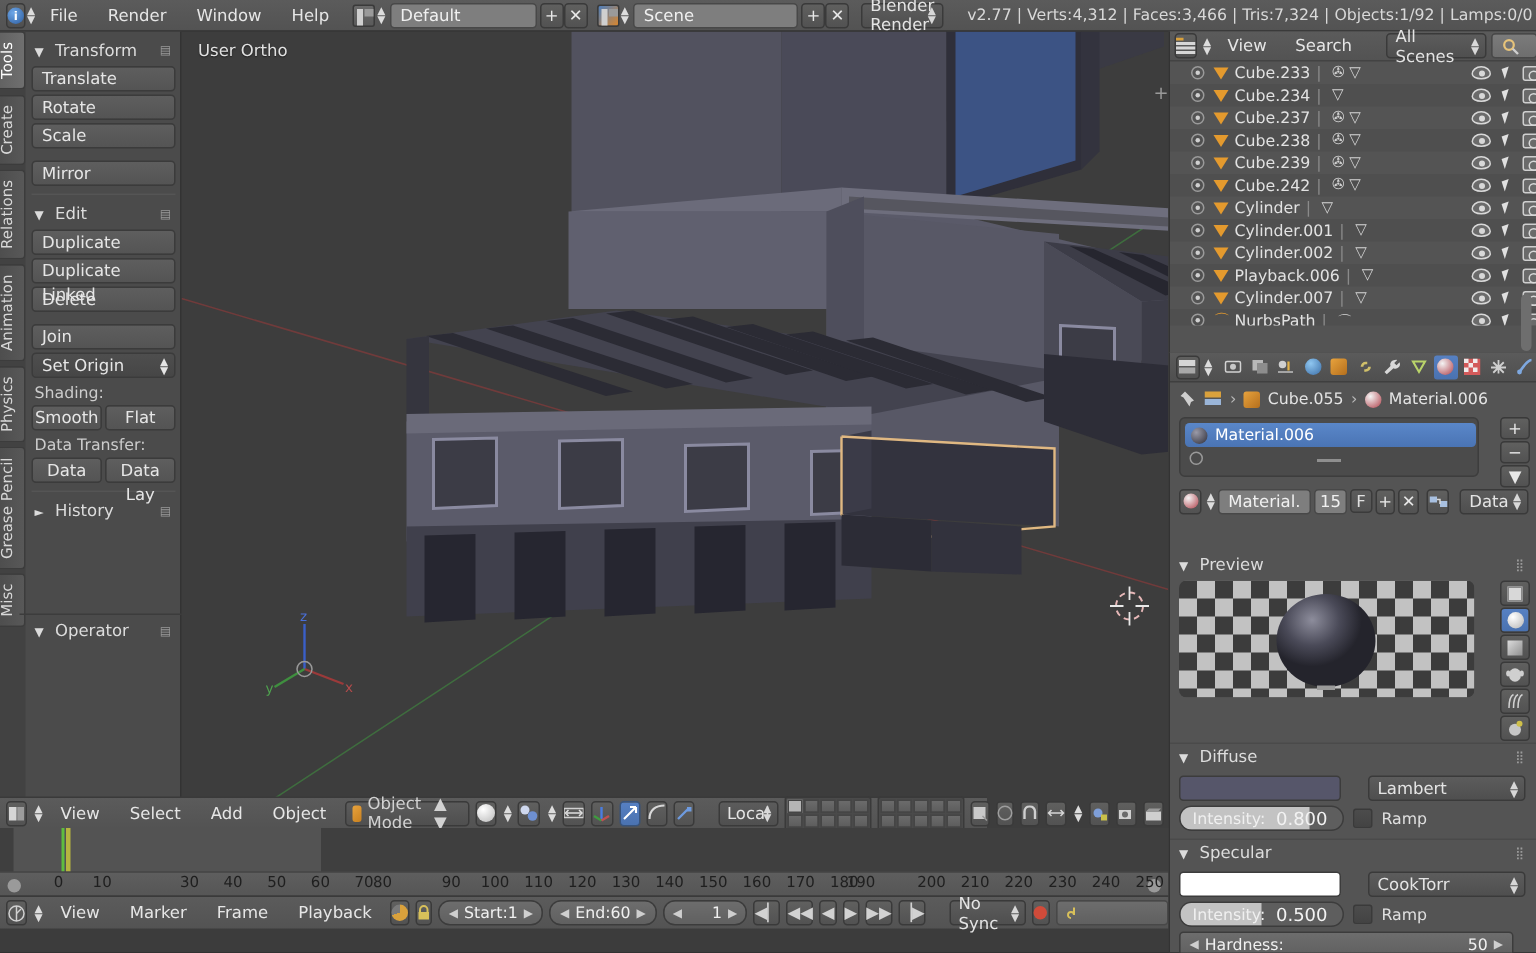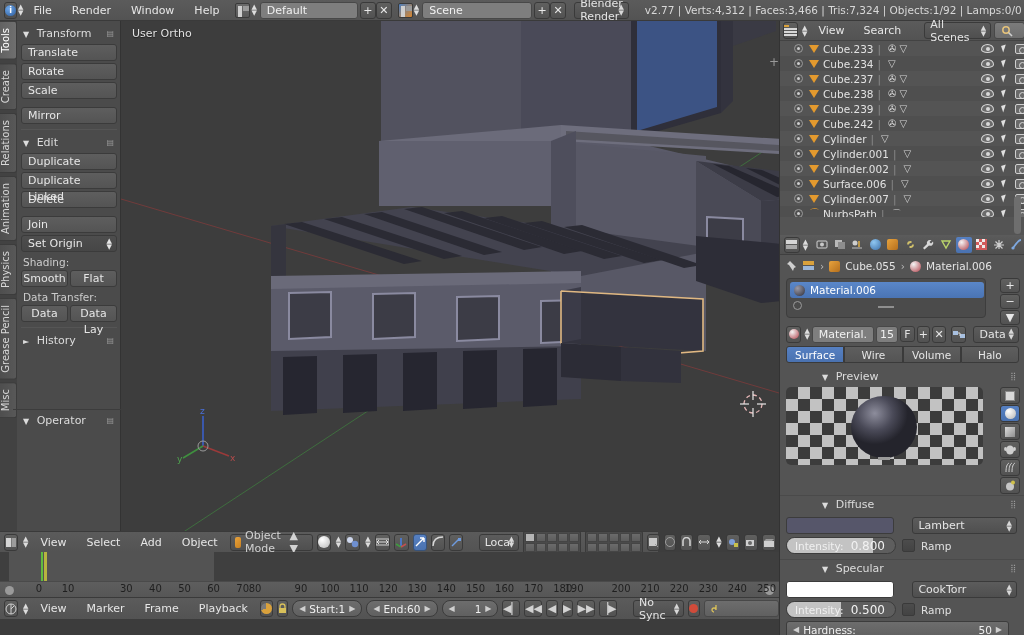--- a/index.html
+++ b/index.html
@@ -154,21 +154,21 @@
     background:linear-gradient(to bottom,#60605f,#525252);display:flex;align-items:center;
     justify-content:center;color:#e8e8e8;font-size:11px;margin-bottom:1px;}
   .matrow{position:absolute;left:6px;top:90px;width:233px;height:18px;display:flex;gap:2px;align-items:center;}
   .tabrow{position:absolute;left:6px;top:111px;width:233px;height:17px;display:flex;}
   .mtab{flex:1;height:17px;border:1px solid #3a3a3a;background:linear-gradient(to bottom,#5e5e5e,#545454);
     color:#e6e6e6;font-size:10.5px;display:flex;align-items:center;justify-content:center;}
   .mtab.active{background:linear-gradient(to bottom,#5680c2,#4a72b0);color:#fff;}
   .mtab:first-child{border-radius:3px 0 0 3px;}
   .mtab:last-child{border-radius:0 3px 3px 0;}
   .sect-head{display:flex;align-items:center;justify-content:space-between;color:#dcdcdc;
-    font-size:11px;padding:2px 8px 2px 6px;margin-left:36px;}
+    font-size:11px;padding:2px 8px 2px 6px;}
   #preview{position:absolute;left:6px;top:152px;width:197px;height:78px;border-radius:5px;overflow:hidden;}
   .prevside{position:absolute;right:4px;top:152px;width:20px;}
   .prevbtn{width:20px;height:17px;border:1px solid #3a3a3a;border-radius:3px;
     background:linear-gradient(to bottom,#60605f,#525252);display:flex;align-items:center;
     justify-content:center;margin-bottom:1px;}
   .prevbtn.active{background:linear-gradient(to bottom,#5680c2,#4a72b0);}
   .colorfield{height:17px;border:1px solid #3c3c3c;border-radius:3px;}
   .slider{height:17px;border-radius:9px;border:1px solid #3c3c3c;background:#5e5e5e;
     position:relative;overflow:hidden;display:flex;align-items:center;}
   .slider .fill{position:absolute;left:0;top:0;bottom:0;background:#c3c3c3;}
@@ -790,21 +790,21 @@
             <span class="eye"></span>
             <span class="cursor-ico"></span>
             <span class="cam-ico"></span>
           </span>
         </div>
         <div class="olrow alt">
           <span class="ol-exp">
             <i></i>
           </span>
           <span class="tri-ico"></span>
-          <span>Surface.006</span>
+          <span>Playback.006</span>
           <span class="divider-pipe">|</span>
           <span class="mesh-ico">▽</span>
           <span class="ol-right">
             <span class="eye"></span>
             <span class="cursor-ico"></span>
             <span class="cam-ico"></span>
           </span>
         </div>
         <div class="olrow">
           <span class="ol-exp">
@@ -959,26 +959,20 @@
             <rect x="7" y="5" width="5" height="4" fill="#a8c0e0"></rect>
             <path d="M5 4h2v3" stroke="#d8d8d8" fill="none"></path>
           </svg>
       </div>
       <div class="drop" style="width:52px;margin-left:5px;">
         <span>Data</span>
         <span class="arrows">▲<br>▼</span>
       </div>
     </div>
 
-    <div class="tabrow">
-      <div class="mtab active">Surface</div>
-      <div class="mtab">Wire</div>
-      <div class="mtab">Volume</div>
-      <div class="mtab">Halo</div>
-    </div>
 
     <div style="position:absolute;left:0;top:133px;width:245px;">
       <div class="sect-head">
         <span><span class="tri" style="font-size:8px;margin-right:4px;">▼</span>
         <span>Preview</span></span>
         <span class="grip">⣿</span>
       </div>
     </div>
 
     <div id="preview">

